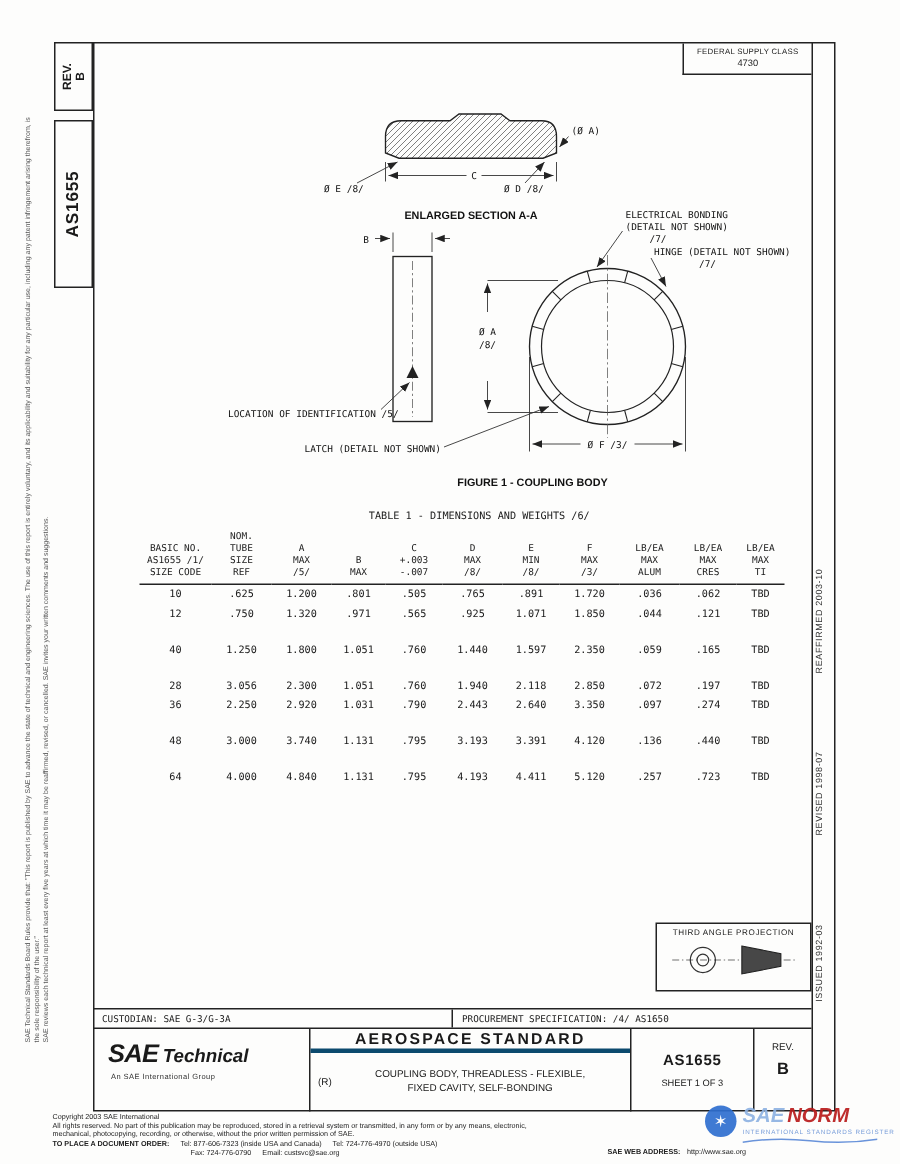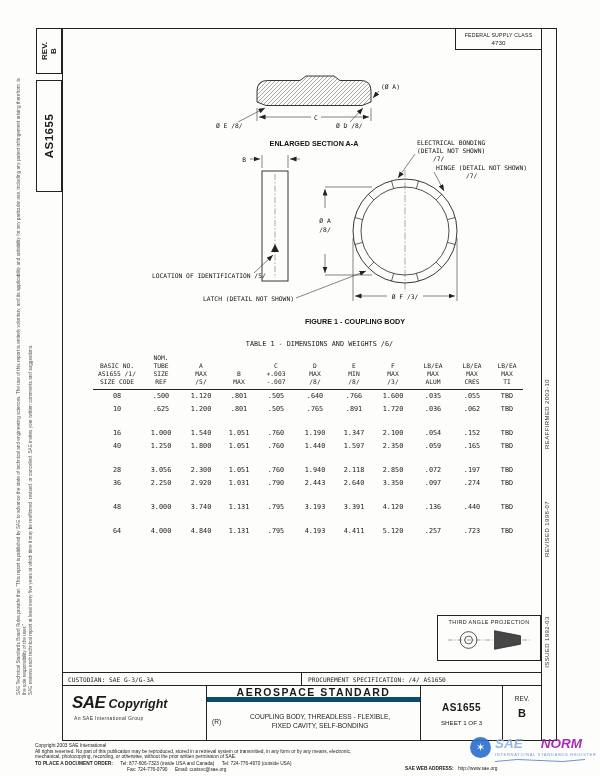--- a/index.html
+++ b/index.html
@@ -46,21 +46,21 @@
   .custodian-cell { width:240px; padding-left:6px; border-right:1px solid #222; height:100%; display:flex; align-items:center; }
   .procurement-cell { flex:1; padding-left:6px; }
 
   .tb-main { position:absolute; left:62px; top:686px; width:479px; height:55px; display:flex; }
   .tb-logo { width:145px; border-right:1px solid #222; padding:7px 8px 0 10px; }
   .logo-line { display:flex; align-items:baseline; }
   .logo-sae { font-style:italic; font-weight:900; font-size:17px; letter-spacing:-.5px; }
   .logo-aero { font-style:italic; font-weight:bold; font-size:12.5px; margin-left:3px; }
   .logo-tag { font-size:5px; color:#333; margin-top:2px; margin-left:2px; letter-spacing:.3px; }
   .tb-center { width:214px; border-right:1px solid #222; display:flex; flex-direction:column; }
-  .tb-std { height:16px; border-bottom:5px solid #0c4a6e; display:flex; align-items:center; justify-content:center; font-weight:bold; font-size:10.5px; letter-spacing:1.5px; }
+  .tb-std { height:16px; border-bottom:3px solid #0c4a6e; display:flex; align-items:center; justify-content:center; font-weight:bold; font-size:10.5px; letter-spacing:1.5px; }
   .tb-title { flex:1; display:flex; align-items:center; padding:0 5px; }
   .tb-r { font-size:6.6px; margin-right:4px; }
   .tb-title-lines { flex:1; text-align:center; font-size:6.6px; line-height:8.5px; }
   .tb-num { width:82px; border-right:1px solid #222; display:flex; flex-direction:column; align-items:center; justify-content:center; gap:6px; }
   .tb-as { font-weight:bold; font-size:10px; letter-spacing:.5px; }
   .tb-sheet { font-size:6.2px; }
   .tb-rev { flex:1; display:flex; flex-direction:column; align-items:center; padding-top:9px; gap:5px; }
   .tb-rev-label { font-size:6.5px; }
   .tb-rev-b { font-weight:bold; font-size:11px; }
 
@@ -71,21 +71,21 @@
   .orderline span + span { margin-left:6px; }
   .webline { position:absolute; left:405px; top:766px; font-size:4.8px; color:#222; }
   .webline span + span { margin-left:3px; }
   .b { font-weight:bold; }
 
   
   .watermark { position:absolute; left:470px; top:737px; width:126px; display:flex; align-items:flex-start; gap:4px; opacity:.92; }
   .wm-badge { width:21px; height:21px; border-radius:50%; background:#2f6fd0; color:#fff; display:flex; align-items:center; justify-content:center; font-size:11px; flex:0 0 auto; }
   .wm-title { font-size:13.5px; font-weight:bold; font-style:italic; line-height:14px; white-space:nowrap; }
   .wm-sae { color:#8fb3e2; }
-  .wm-norm { color:#a21caf; margin-left:18px; }
+  .wm-norm { color:#b91c1c; margin-left:2px; }
   .wm-sub { font-size:4.2px; letter-spacing:.6px; color:#6b94d6; margin-top:1px; white-space:nowrap; }
   .wm-wave { display:block; margin-top:1px; }
 </style>
 </head>
 <body>
 
 <div class="page">
 
   <div class="left-disclaimer">
     <div>SAE Technical Standards Board Rules provide that: "This report is published by SAE to advance the state of technical and engineering sciences. The use of this report is entirely voluntary, and its applicability and suitability for any particular use, including any patent infringement arising therefrom, is the sole responsibility of the user."</div>
@@ -234,60 +234,47 @@
           <th>D<br>MAX<br>/8/</th>
           <th>E<br>MIN<br>/8/</th>
           <th>F<br>MAX<br>/3/</th>
           <th>LB/EA<br>MAX<br>ALUM</th>
           <th>LB/EA<br>MAX<br>CRES</th>
           <th>LB/EA<br>MAX<br>TI</th>
         </tr>
       </thead>
     <tbody>
         <tr>
-          <td>08</td>
-          <td>.500</td>
-          <td>1.120</td>
-          <td>.801</td>
-          <td>.505</td>
-          <td>.640</td>
-          <td>.766</td>
-          <td>1.600</td>
-          <td>.035</td>
-          <td>.055</td>
-          <td>TBD</td>
-        </tr>
-        <tr>
           <td>10</td>
           <td>.625</td>
           <td>1.200</td>
           <td>.801</td>
           <td>.505</td>
           <td>.765</td>
           <td>.891</td>
           <td>1.720</td>
           <td>.036</td>
           <td>.062</td>
           <td>TBD</td>
         </tr>
+        <tr>
+          <td>12</td>
+          <td>.750</td>
+          <td>1.320</td>
+          <td>.971</td>
+          <td>.565</td>
+          <td>.925</td>
+          <td>1.071</td>
+          <td>1.850</td>
+          <td>.044</td>
+          <td>.121</td>
+          <td>TBD</td>
+        </tr>
         <tr class="spacer">
           <td colspan="11"></td>
-        </tr>
-        <tr>
-          <td>16</td>
-          <td>1.000</td>
-          <td>1.540</td>
-          <td>1.051</td>
-          <td>.760</td>
-          <td>1.190</td>
-          <td>1.347</td>
-          <td>2.100</td>
-          <td>.054</td>
-          <td>.152</td>
-          <td>TBD</td>
         </tr>
         <tr>
           <td>40</td>
           <td>1.250</td>
           <td>1.800</td>
           <td>1.051</td>
           <td>.760</td>
           <td>1.440</td>
           <td>1.597</td>
           <td>2.350</td>
@@ -371,21 +358,21 @@
 
   <div class="custodian-row">
     <div class="custodian-cell">CUSTODIAN: SAE G-3/G-3A</div>
     <div class="procurement-cell">PROCUREMENT SPECIFICATION: /4/ AS1650</div>
   </div>
 
   <div class="tb-main">
     <div class="tb-logo">
       <div class="logo-line">
         <span class="logo-sae">SAE</span>
-        <span class="logo-aero">Copyright</span>
+        <span class="logo-aero">Technical</span>
       </div>
       <div class="logo-tag">An SAE International Group</div>
     </div>
     <div class="tb-center">
       <div class="tb-std">AEROSPACE STANDARD</div>
       <div class="tb-title">
         <span class="tb-r">(R)</span>
         <div class="tb-title-lines">
           <div>COUPLING BODY, THREADLESS - FLEXIBLE,</div>
           <div>FIXED CAVITY, SELF-BONDING</div>

